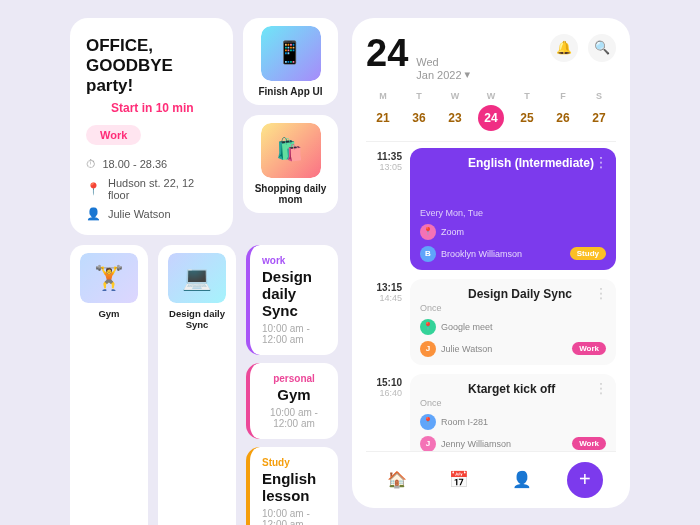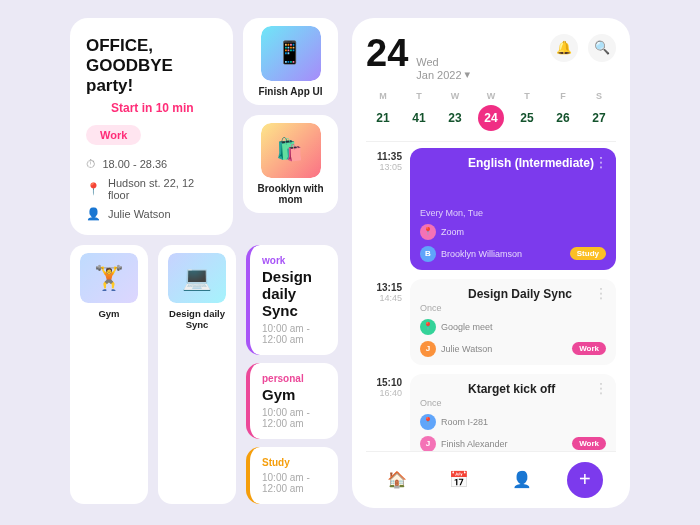--- a/index.html
+++ b/index.html
@@ -157,21 +157,21 @@
       background: #fff;
       border-radius: 14px;
       padding: 10px 12px;
       display: flex;
       flex-direction: column;
       gap: 2px;
       border-left: 4px solid transparent;
     }
 
     .list-card.purple { border-left-color: #a855f7; }
-    .list-card.pink   { border-left-color: #ec4899; }
+    .list-card.pink   { border-left-color: #ec4899; text-align: center; }
     .list-card.yellow { border-left-color: #f59e0b; }
 
     .list-cat {
       font-size: 10px;
       font-weight: 600;
     }
     .list-cat.purple { color: #a855f7; }
     .list-cat.pink   { color: #ec4899; }
     .list-cat.yellow { color: #f59e0b; }
 
@@ -276,21 +276,21 @@
 
     .week-day-num {
       width: 26px;
       height: 26px;
       border-radius: 50%;
       display: flex;
       align-items: center;
       justify-content: center;
       font-size: 12px;
       font-weight: 600;
-      color: #14532d;
+      color: #a16207;
     }
 
     .week-day-num.active {
       background: #f02e84;
       color: #fff;
     }
 
     .divider {
       border: none;
       border-top: 1px solid #f0f0f0;
@@ -574,21 +574,21 @@
       <div class="side-card">
         <div class="side-card-img">
           <div class="app-ui-illus">📱</div>
         </div>
         <span class="side-card-label">Finish App UI</span>
       </div>
       <div class="side-card">
         <div class="side-card-img">
           <div class="shopping-illus">🛍️</div>
         </div>
-        <span class="side-card-label">Brooklyn with mom</span>
+        <span class="side-card-label">Shopping daily mom</span>
       </div>
     </div>
   </div>
 
   <div class="thumb-row">
     <div class="thumb-card">
       <div class="thumb-img">
         <div class="gym-illus">🏋️</div>
       </div>
       <span class="thumb-label">Gym</span>
@@ -606,20 +606,21 @@
         <span class="list-title">Design daily Sync</span>
         <span class="list-time">10:00 am - 12:00 am</span>
       </div>
       <div class="list-card pink">
         <span class="list-cat pink">personal</span>
         <span class="list-title">Gym</span>
         <span class="list-time">10:00 am - 12:00 am</span>
       </div>
       <div class="list-card yellow">
         <span class="list-cat yellow">Study</span>
+        <span class="list-title">English lesson</span>
         <span class="list-time">10:00 am - 12:00 am</span>
       </div>
     </div>
   </div>
 </div>
 
 <div class="right-panel">
 
   <div class="cal-header">
     <div class="cal-date-block">
@@ -638,21 +639,21 @@
     </div>
   </div>
 
   <div class="week-strip">
     <div class="week-day">
       <span class="week-day-name">M</span>
       <span class="week-day-num">21</span>
     </div>
     <div class="week-day">
       <span class="week-day-name">T</span>
-      <span class="week-day-num">41</span>
+      <span class="week-day-num">36</span>
     </div>
     <div class="week-day">
       <span class="week-day-name">W</span>
       <span class="week-day-num">23</span>
     </div>
     <div class="week-day">
       <span class="week-day-name">W</span>
       <span class="week-day-num active">24</span>
     </div>
     <div class="week-day">
@@ -735,21 +736,21 @@
         <div class="sched-card-sub">Once</div>
         <div class="sched-card-meta">
           <div class="sched-meta-left">
             <div class="avatar-dot">📍</div>
             <span class="sched-meta-text">Room I-281</span>
           </div>
         </div>
         <div class="sched-card-meta">
           <div class="sched-meta-left">
             <div class="avatar-dot pink">J</div>
-            <span class="sched-meta-text">Finish Alexander</span>
+            <span class="sched-meta-text">Jenny Williamson</span>
           </div>
           <span class="badge-work-small">Work</span>
         </div>
       </div>
     </div>
 
   </div>
 
   <div class="bottom-nav">
     <div class="nav-btn">🏠</div>

